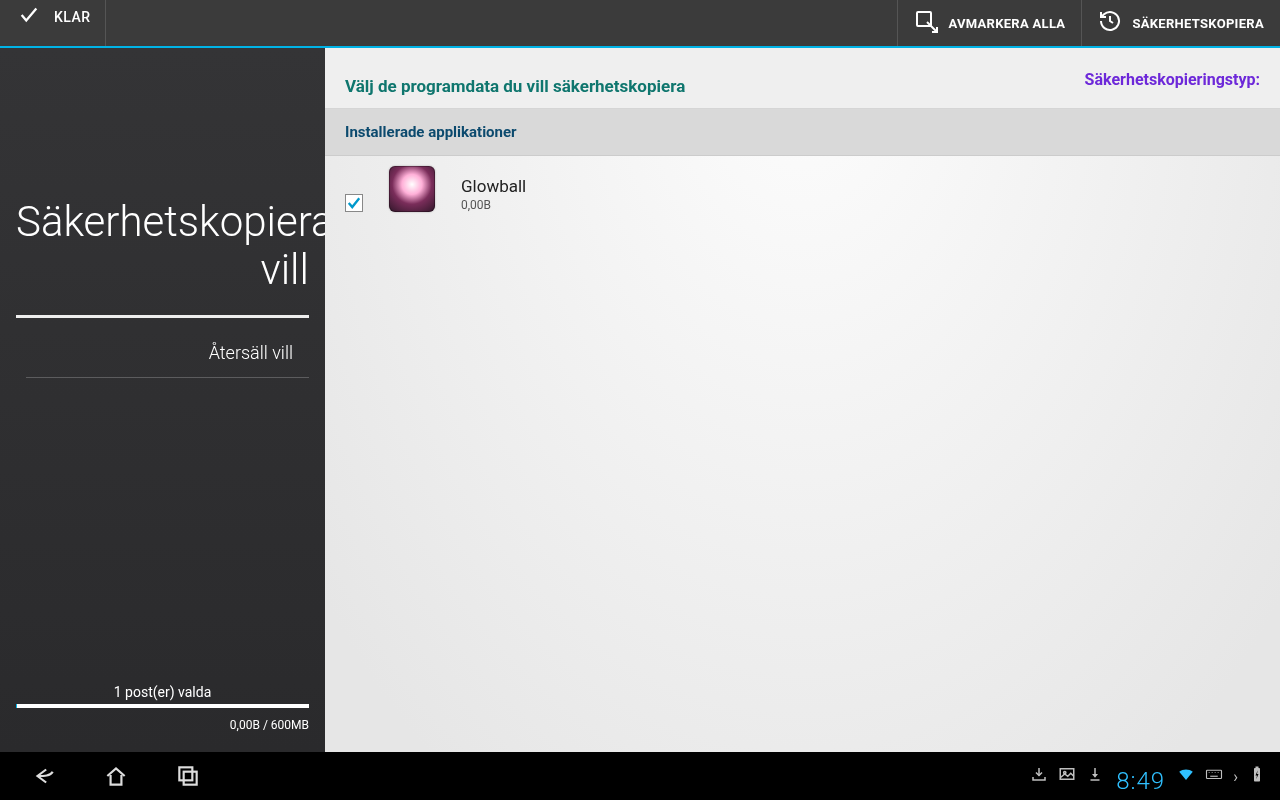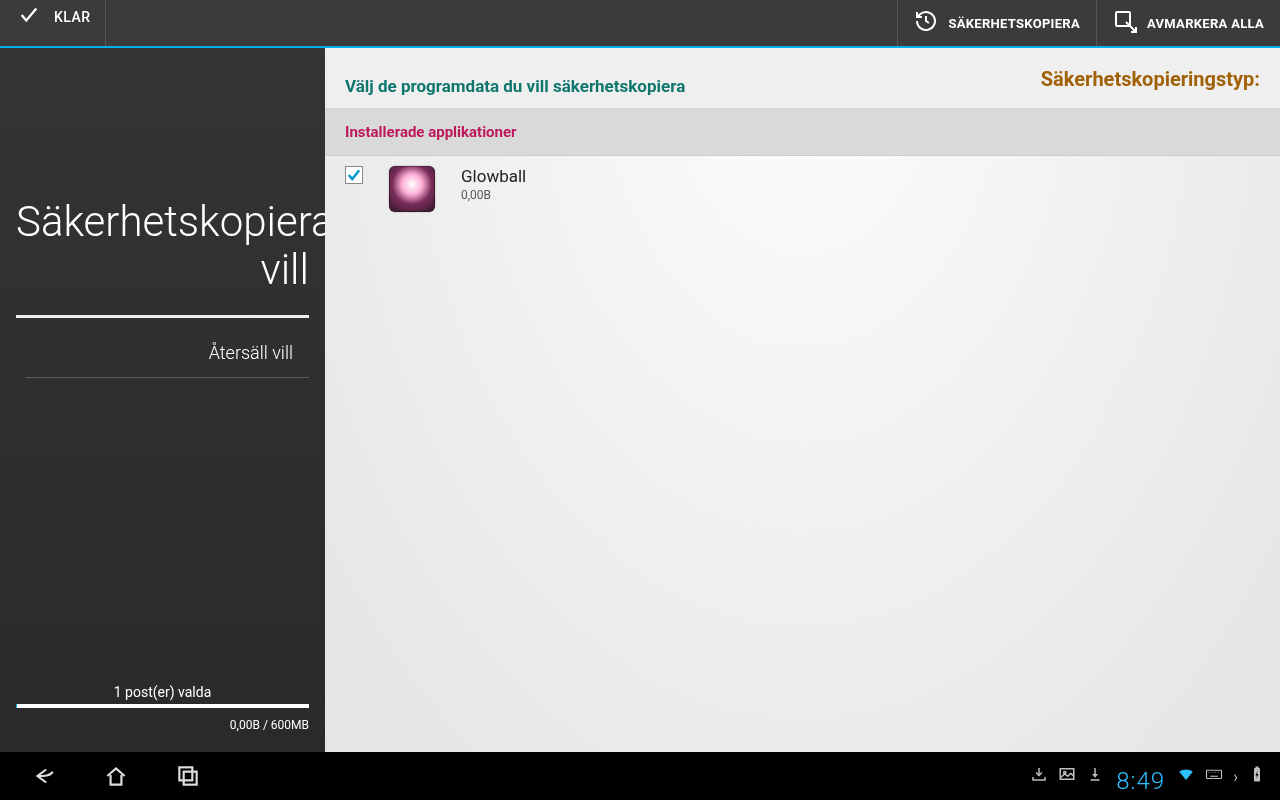--- a/index.html
+++ b/index.html
@@ -64,30 +64,30 @@
   }
   .main-header {
     display: flex;
     align-items: center;
     padding: 12px 20px 12px 20px;
     background: #efefef;
     border-bottom: 1px solid #d5d5d5;
   }
   .main-header .prompt { font-size: 17px; font-weight: 700; color: #0f766e; padding-top: 16px; }
   .main-header .type-block { margin-left: auto; display: flex; align-items: flex-start; gap: 8px; }
-  .type-block .type-label { font-size: 20px; font-weight: 700; color: #a16207; padding-top: 2px; }
+  .type-block .type-label { font-size: 16px; font-weight: 700; color: #6d28d9; padding-top: 2px; }
   .radios { display: flex; flex-direction: column; gap: 14px; }
   .radio { display: flex; align-items: center; gap: 12px; cursor: pointer; font-size: 17px; color: #222; }
   .radio .circ { width: 20px; height: 20px; border: 2px solid #999; border-radius: 50%; display: flex; align-items: center; justify-content: center; }
   .radio.checked .circ { border-color: #00a8df; }
   .radio.checked .circ::after { content: ""; width: 10px; height: 10px; background: #00a8df; border-radius: 50%; }
 
-  .section-header { padding: 14px 20px; font-weight: 700; font-size: 15px; color: #be185d; background: #d9d9d9; border-bottom: 1px solid #ccc; }
+  .section-header { padding: 14px 20px; font-weight: 700; font-size: 15px; color: #0c4a6e; background: #d9d9d9; border-bottom: 1px solid #ccc; }
   .app-list { flex: 1; overflow: auto; }
-  .app-row { display: flex; align-items: flex-start; padding: 10px 20px; gap: 26px; cursor: pointer; }
+  .app-row { display: flex; align-items: flex-end; padding: 10px 20px; gap: 26px; cursor: pointer; }
   .app-row .cb { width: 18px; height: 18px; border: 1px solid #888; background: #fff; display: flex; align-items: center; justify-content: center; }
   .app-row .cb.checked svg { display: block; }
   .app-row .cb svg { width: 14px; height: 14px; display: none; }
   .app-icon { width: 46px; height: 46px; border-radius: 6px; background: radial-gradient(circle at 50% 40%, #fff, #ffb0d8 28%, #7a2d5a 55%, #2e1628 100%); box-shadow: inset 0 0 0 1px rgba(0,0,0,.3), 0 0 2px rgba(0,0,0,.3); }
   .app-text .name { font-size: 17px; color: #222; }
   .app-text .size { font-size: 12px; color: #555; margin-top: 2px; }
 
   
   .navbar { height: 48px; background: #000; display: flex; align-items: center; padding: 0 8px; color: #ddd; }
   .navbar .navbtn { width: 72px; height: 100%; display: flex; align-items: center; justify-content: center; cursor: pointer; }
@@ -107,36 +107,36 @@
       <svg viewBox="0 0 24 24" fill="none" stroke="#fff" stroke-width="2.5">
           <polyline points="4,12 9,18 20,5"></polyline>
         </svg>
     </span>
     <span class="label">KLAR</span>
   </div>
   <div class="ab-spacer"></div>
   <div class="ab-btn">
     <span>
       <svg viewBox="0 0 24 24" fill="none" stroke="#fff" stroke-width="2">
+          <rect x="3" y="3" width="14" height="14" rx="1"></rect>
+          <path d="M13 13 L23 23"></path>
+          <polyline points="18,23 23,23 23,18"></polyline>
+        </svg>
+    </span>
+    <span class="label">AVMARKERA ALLA</span>
+  </div>
+  <div class="ab-btn">
+    <span>
+      <svg viewBox="0 0 24 24" fill="none" stroke="#fff" stroke-width="2">
           <path d="M12 7v5l3 2"></path>
           <path d="M3 12a9 9 0 1 0 3-6.7L3 8"></path>
           <polyline points="3,3 3,8 8,8"></polyline>
         </svg>
     </span>
     <span class="label">SÄKERHETSKOPIERA</span>
-  </div>
-  <div class="ab-btn">
-    <span>
-      <svg viewBox="0 0 24 24" fill="none" stroke="#fff" stroke-width="2">
-          <rect x="3" y="3" width="14" height="14" rx="1"></rect>
-          <path d="M13 13 L23 23"></path>
-          <polyline points="18,23 23,23 23,18"></polyline>
-        </svg>
-    </span>
-    <span class="label">AVMARKERA ALLA</span>
   </div>
 </div>
 
 <div class="content">
   <div class="sidebar">
     <div class="side-top">
       <div class="side-title">Säkerhetskopiera vill</div>
       <hr class="side-hr">
     </div>
     <div class="side-item">Återsäll vill</div>

